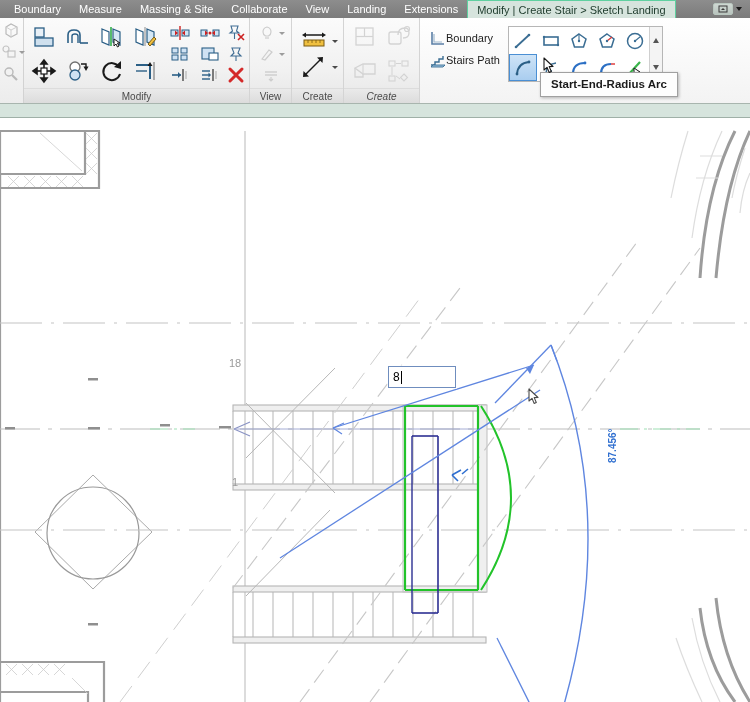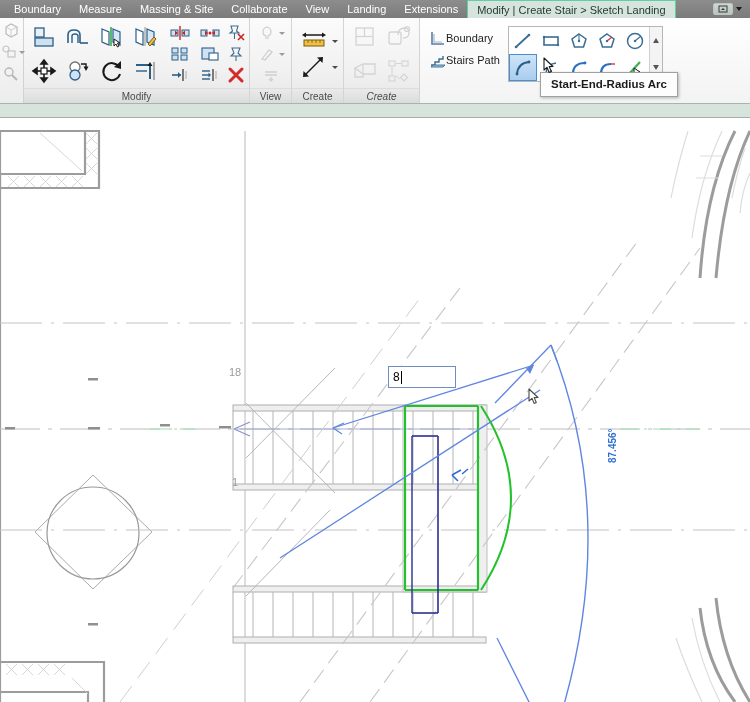--- a/index.html
+++ b/index.html
@@ -782,21 +782,21 @@
     </g>
 
     <g>
       <path d="M452 357 L461 352 M452 357 L458 363" fill="none" stroke="#2f6fd0" stroke-width="1.6"></path>
       <path d="M462 356 L468 351" stroke="#2f6fd0" stroke-width="1.6"></path>
     </g>
   </svg>
 
   <div class="angle-label" style="left:607px; top:345px;">87.456°</div>
 
-  <div class="plan-num" style="left:229px; top:248px;">18</div>
+  <div class="plan-num" style="left:229px; top:239px;">18</div>
   <div class="plan-num" style="left:232px; top:358px;">1</div>
 
   <svg style="position:absolute;left:528px;top:270px;" width="14" height="18" viewBox="0 0 14 18">
     <path d="M1 1 L1 13 L4 10.3 L6.1 15.4 L8.3 14.5 L6.2 9.6 L10 9.5 Z" fill="#ffffff" stroke="#4a4a4a" stroke-width="1.1" stroke-linejoin="round"></path>
   </svg>
 </div>
 
 <div id="dim-input">
   <span>8</span>
     <span id="dim-caret"></span>

